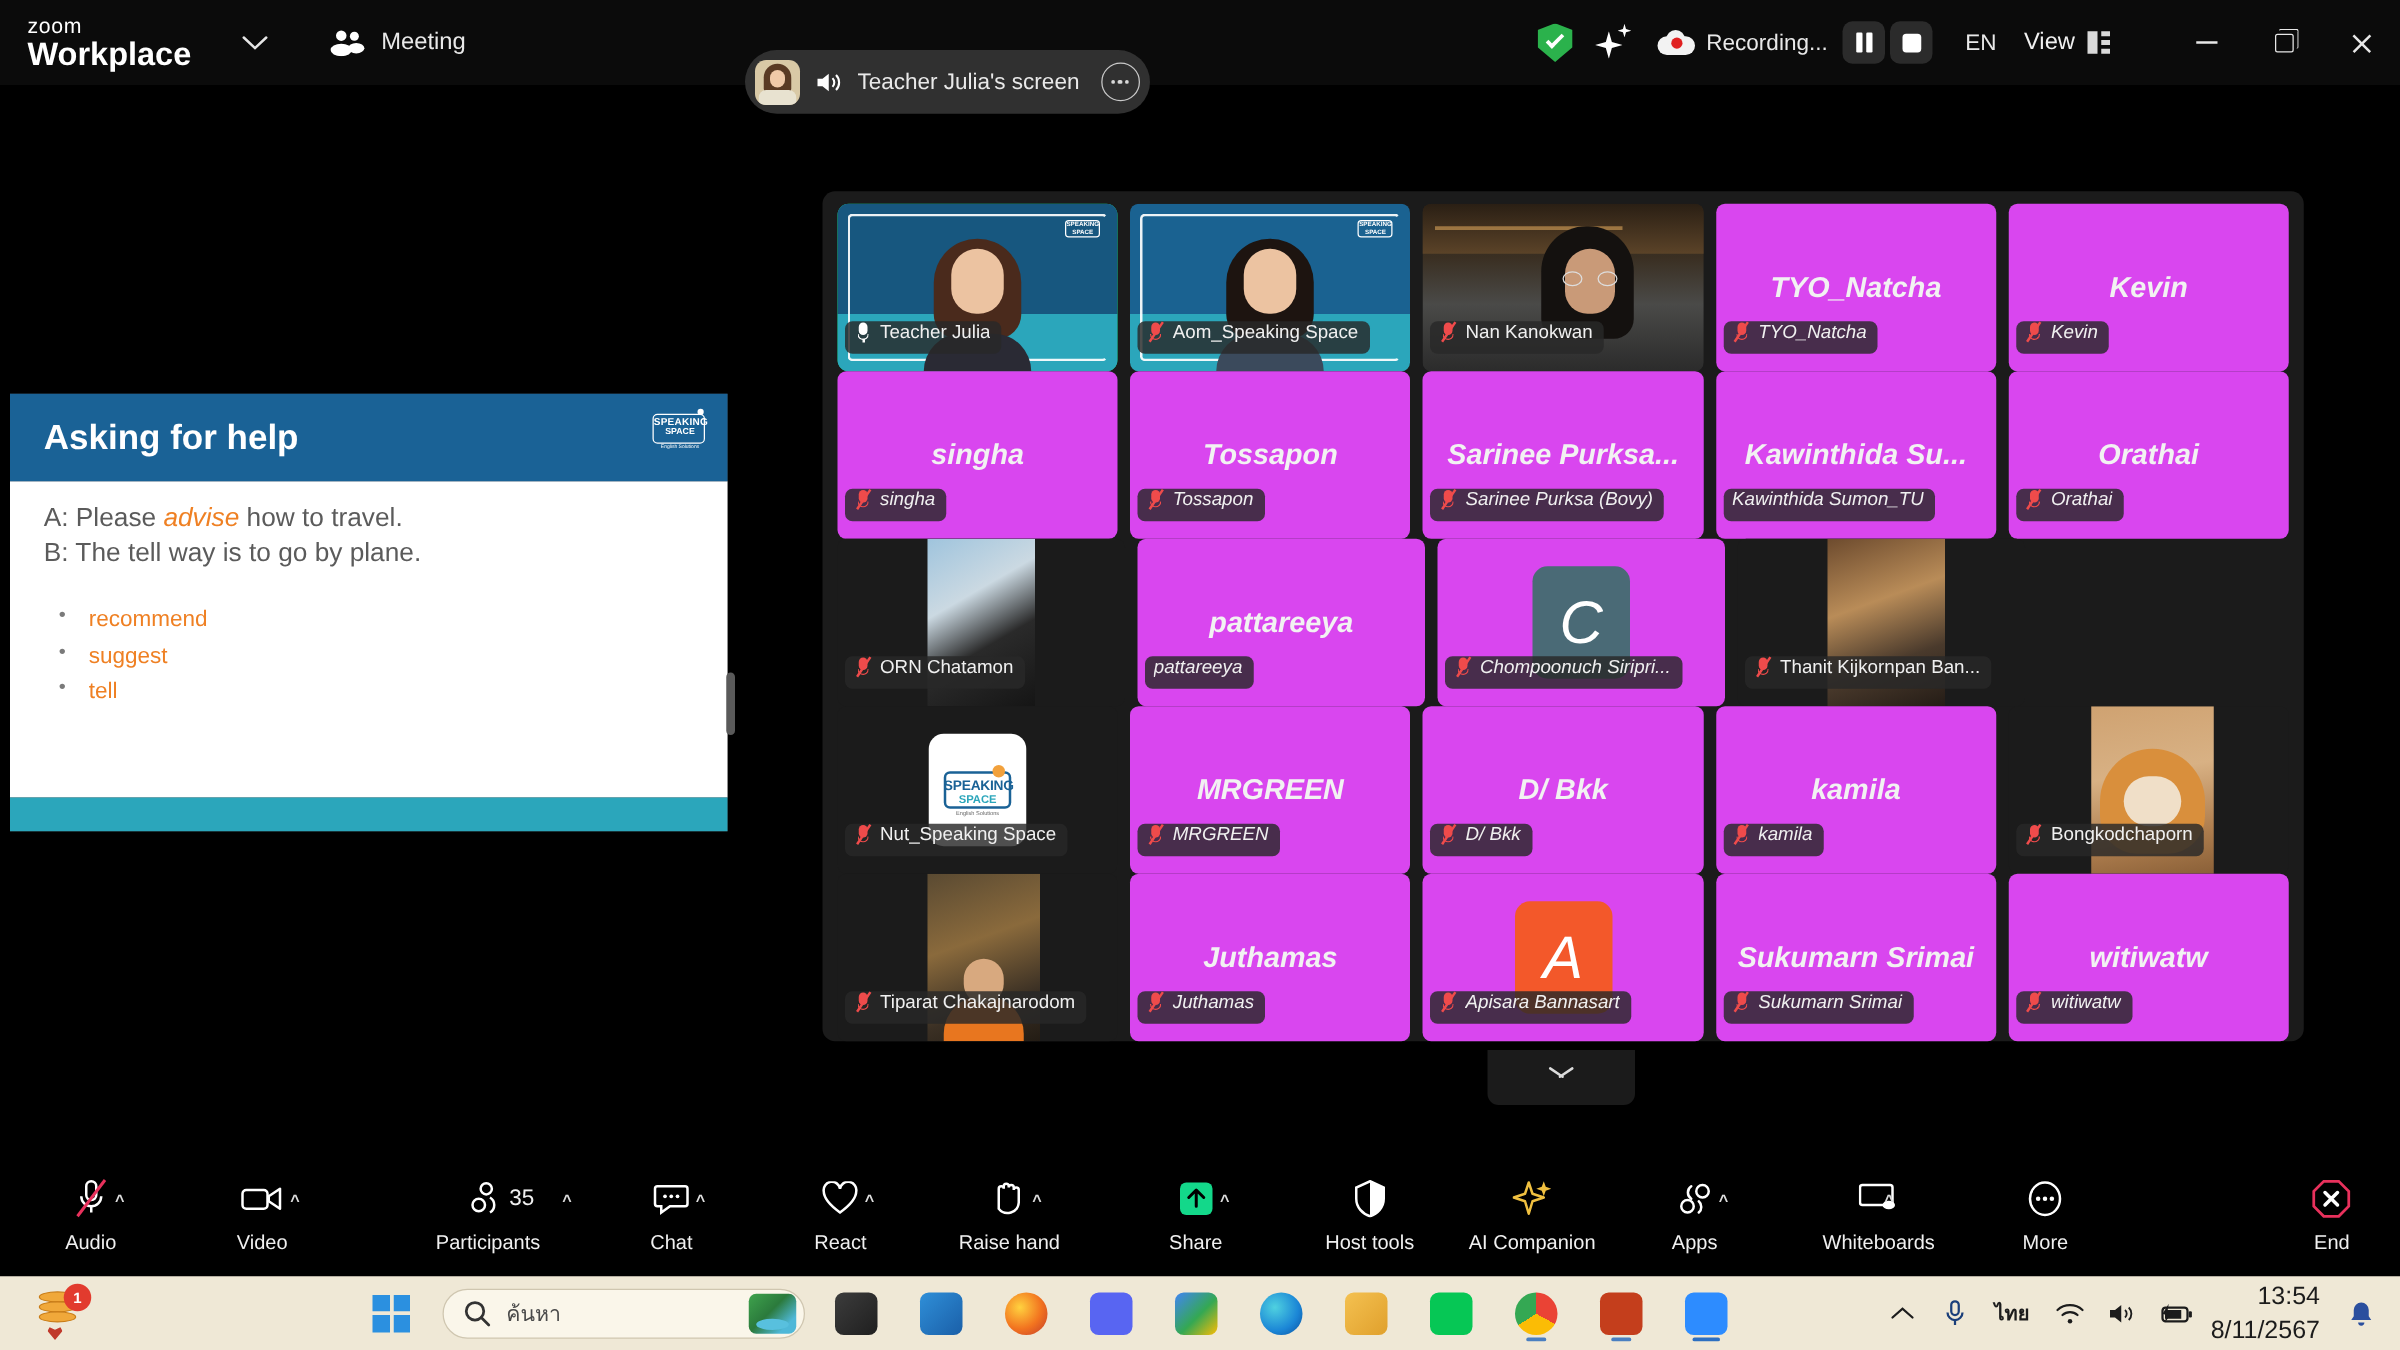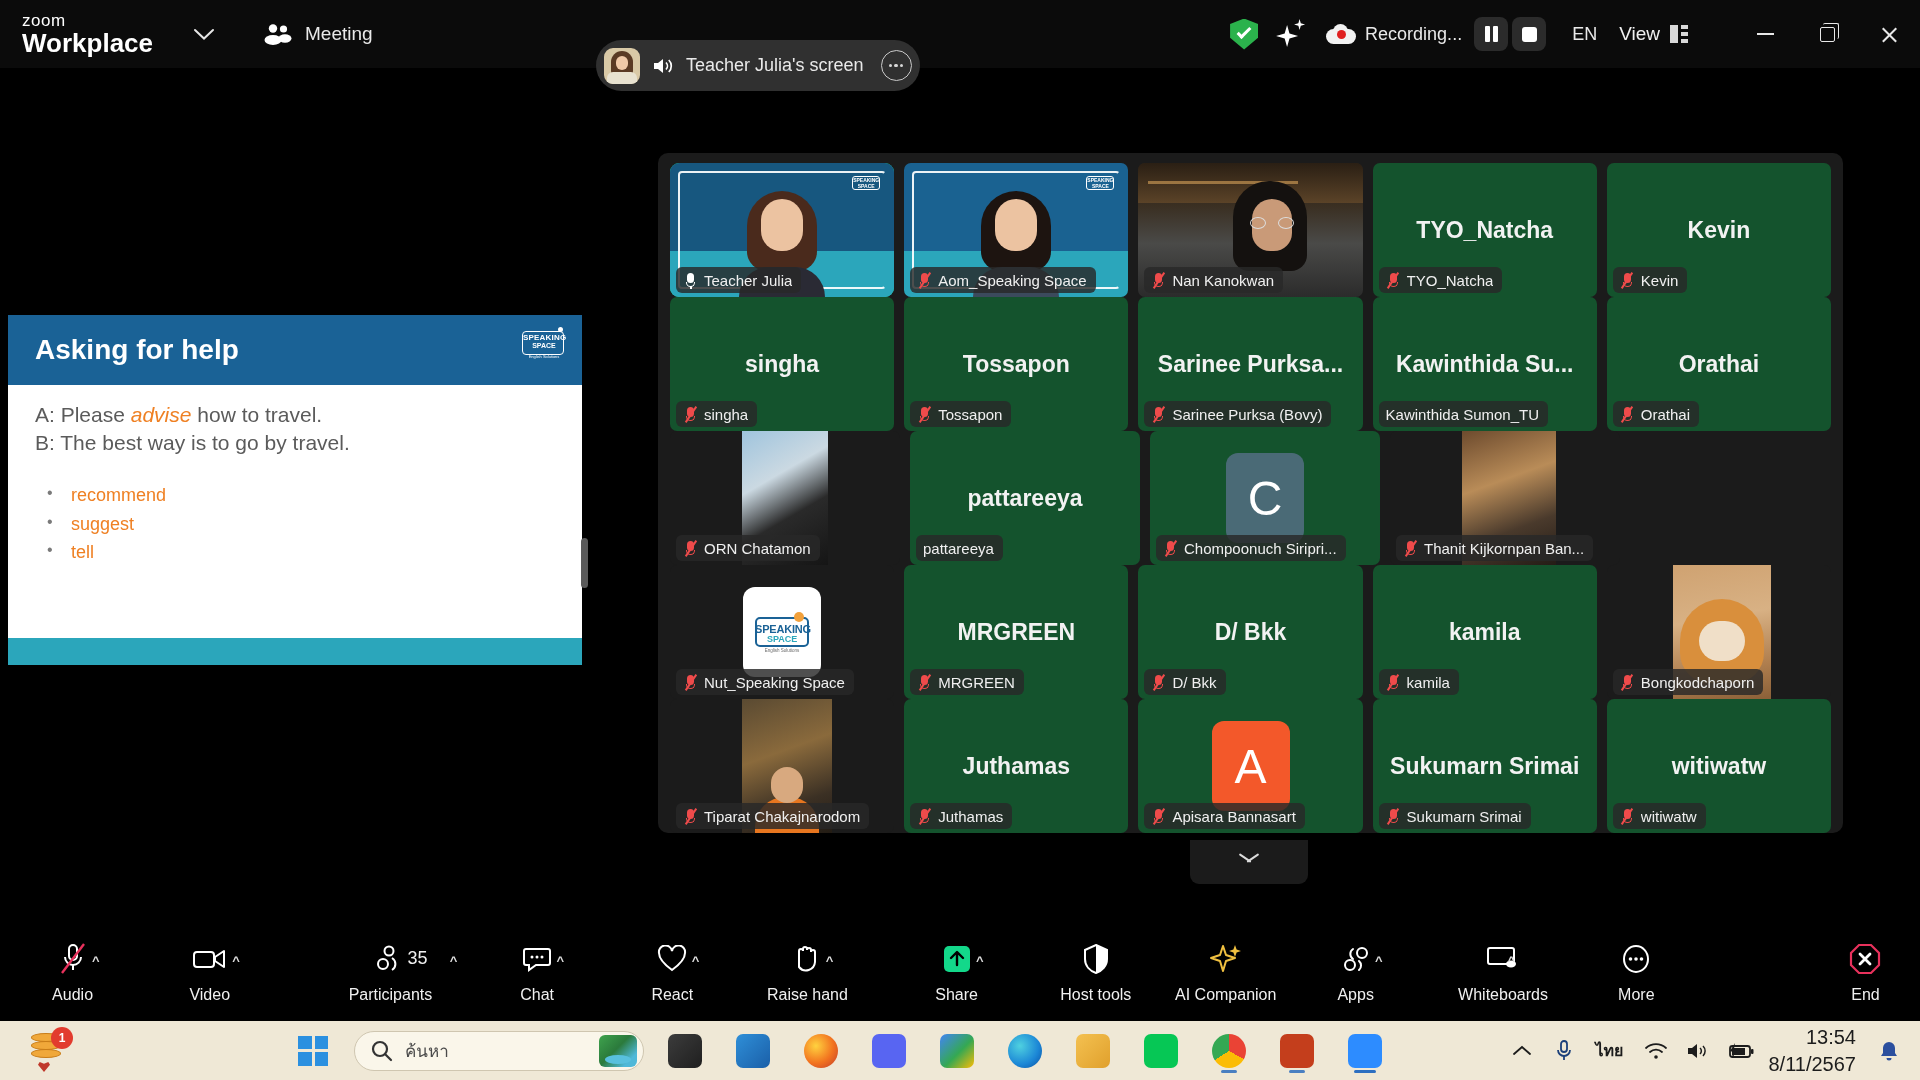--- a/index.html
+++ b/index.html
@@ -70,24 +70,24 @@
   .slide-list { margin-top:24px; }
   .slide-list li { list-style:none; font-size:18px; color:#ef8023; line-height:1.58; position:relative; padding-left:36px; }
   .slide-list li:before { content:"•"; position:absolute; left:12px; top:-1px; color:#7a7a7a; font-size:16px; }
   .slide-foot { height:27px; background:#2ba6bb; }
   .scrollbar { position:absolute; right:2px; top:470px; width:7px; height:50px; background:#5a5a5a; border-radius:4px; }
 
   
   .gridwrap { position:absolute; left:658px; top:153px; width:1185px; height:680px; background:#1b1b1b; border-radius:10px; padding:10px 12px; }
   .prow { display:flex; gap:10px; height:134px; }
   .ptile { width:230px; height:134px; position:relative; border-radius:7px; overflow:hidden; background:#1b1b1b; }
-  .ptile.box { background:#14532d; }
+  .ptile.box { background:#d946ef;font-style:italic; }
   .ptile.active { outline:3px solid #13d88a; outline-offset:-3px; border-radius:9px; }
   .bigname { position:absolute; left:0; right:0; top:50%; transform:translateY(-50%); text-align:center; font-size:23px; font-weight:700; color:#f2f2f2; padding:0 8px; white-space:nowrap; overflow:hidden; text-overflow:ellipsis; }
-  .namebar { position:absolute; left:6px; bottom:4px; max-width:218px; height:26px; background:rgba(40,40,40,0.82); border-radius:6px; display:flex; align-items:center; gap:6px; padding:0 9px 0 7px; }
+  .namebar { position:absolute; left:6px; bottom:14px; max-width:218px; height:26px; background:rgba(40,40,40,0.82); border-radius:6px; display:flex; align-items:flex-start; gap:6px; padding:0 9px 0 7px; }
   .namebar .nm { font-size:15px; color:#f0f0f0; white-space:nowrap; overflow:hidden; text-overflow:ellipsis; }
   .micmute { width:15px; height:17px; position:relative; flex:0 0 auto; }
   .micmute .bd { position:absolute; left:4px; top:1px; width:7px; height:10px; border-radius:4px; background:#ef4b4b; }
   .micmute .st { position:absolute; left:3px; top:10px; width:9px; height:5px; border:1.6px solid #ef4b4b; border-top:none; border-radius:0 0 5px 5px; }
   .micmute .sl { position:absolute; left:6.5px; top:-1px; width:1.8px; height:19px; background:#ef4b4b; transform:rotate(34deg); }
   .micon { width:15px; height:17px; position:relative; flex:0 0 auto; }
   .micon .bd { position:absolute; left:4px; top:1px; width:7px; height:10px; border-radius:4px; background:#fff; }
   .micon .st { position:absolute; left:3px; top:10px; width:9px; height:5px; border:1.6px solid #fff; border-top:none; border-radius:0 0 5px 5px; }
   .micon .stem { position:absolute; left:7px; top:14px; width:1.6px; height:3px; background:#fff; }
 
@@ -262,21 +262,21 @@
           <div class="dt"></div>
         <div class="t1">SPEAKING</div>
         <div class="t2">SPACE</div>
         <div class="t3">English Solutions</div>
       </div>
     </div>
     <div class="slide-body">
       <div class="dlg">
         <span>A: Please </span><em>advise</em><span> how to travel.</span>
       </div>
-      <div class="dlg">B: The best way is to go by travel.</div>
+      <div class="dlg">B: The tell way is to go by plane.</div>
       <ul class="slide-list">
         <li>recommend</li>
         <li>suggest</li>
         <li>tell</li>
       </ul>
     </div>
     <div class="slide-foot"></div>
   </div>
   <div class="scrollbar"></div>
 </div>

